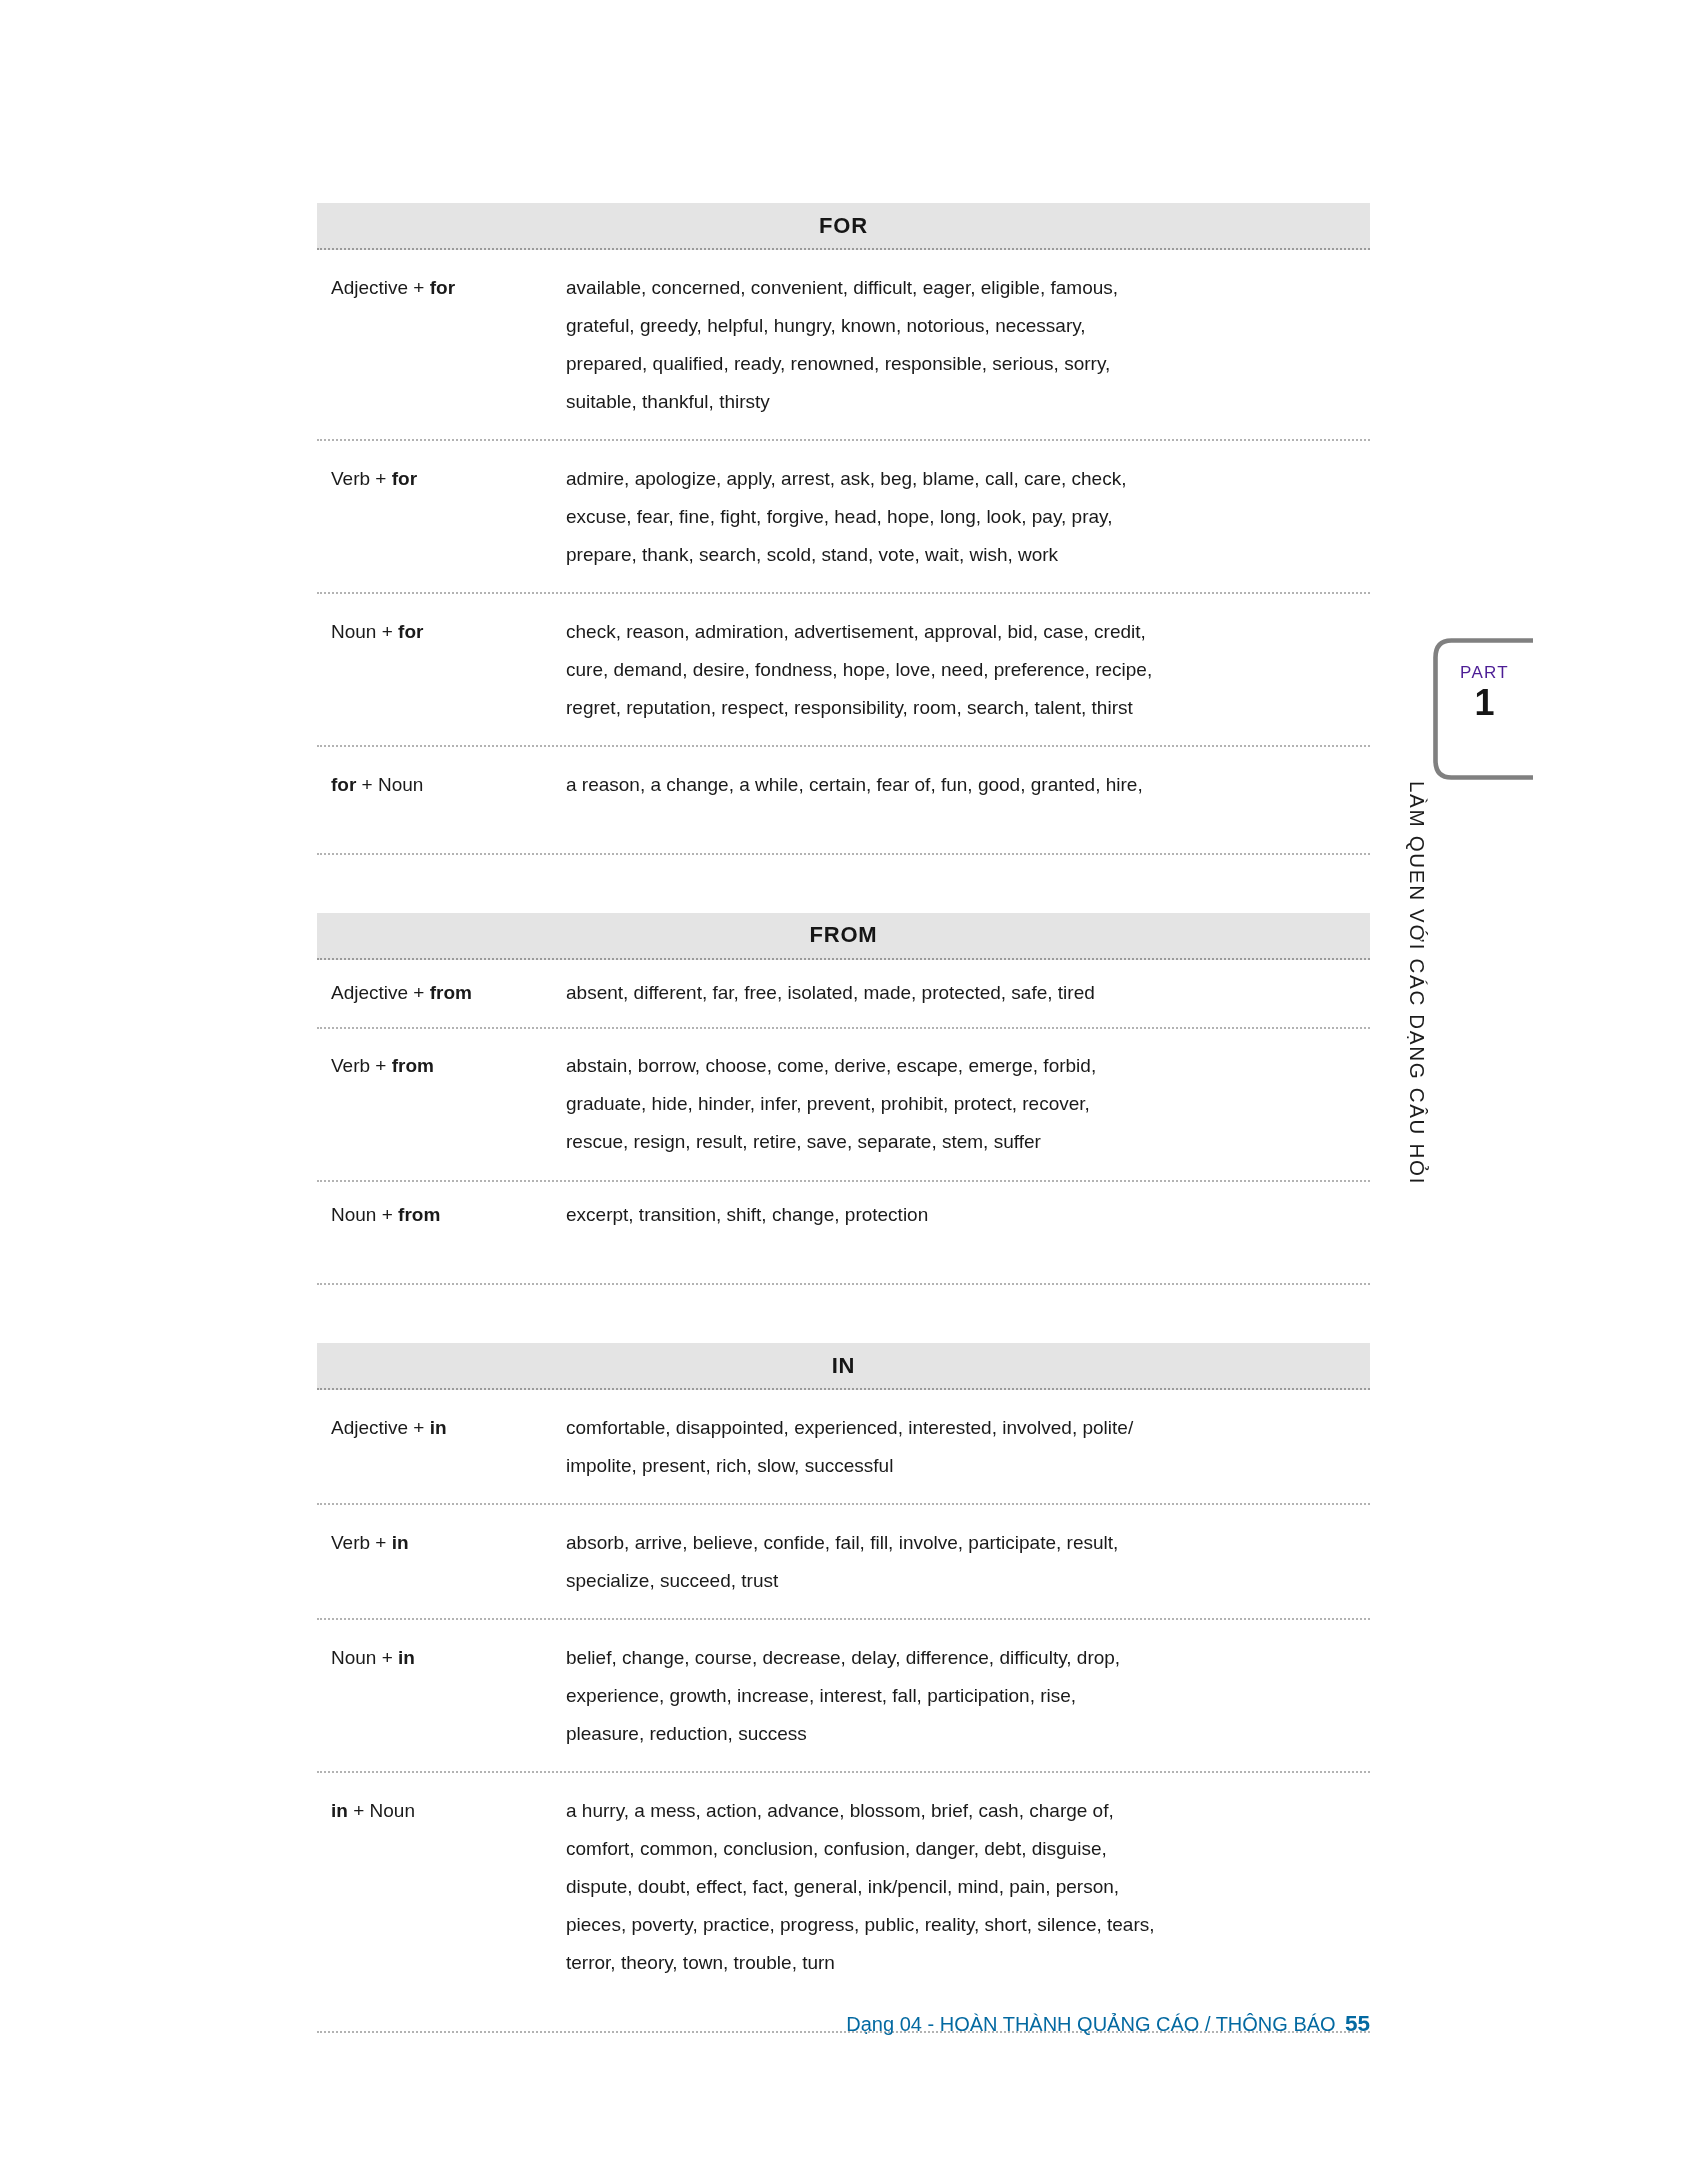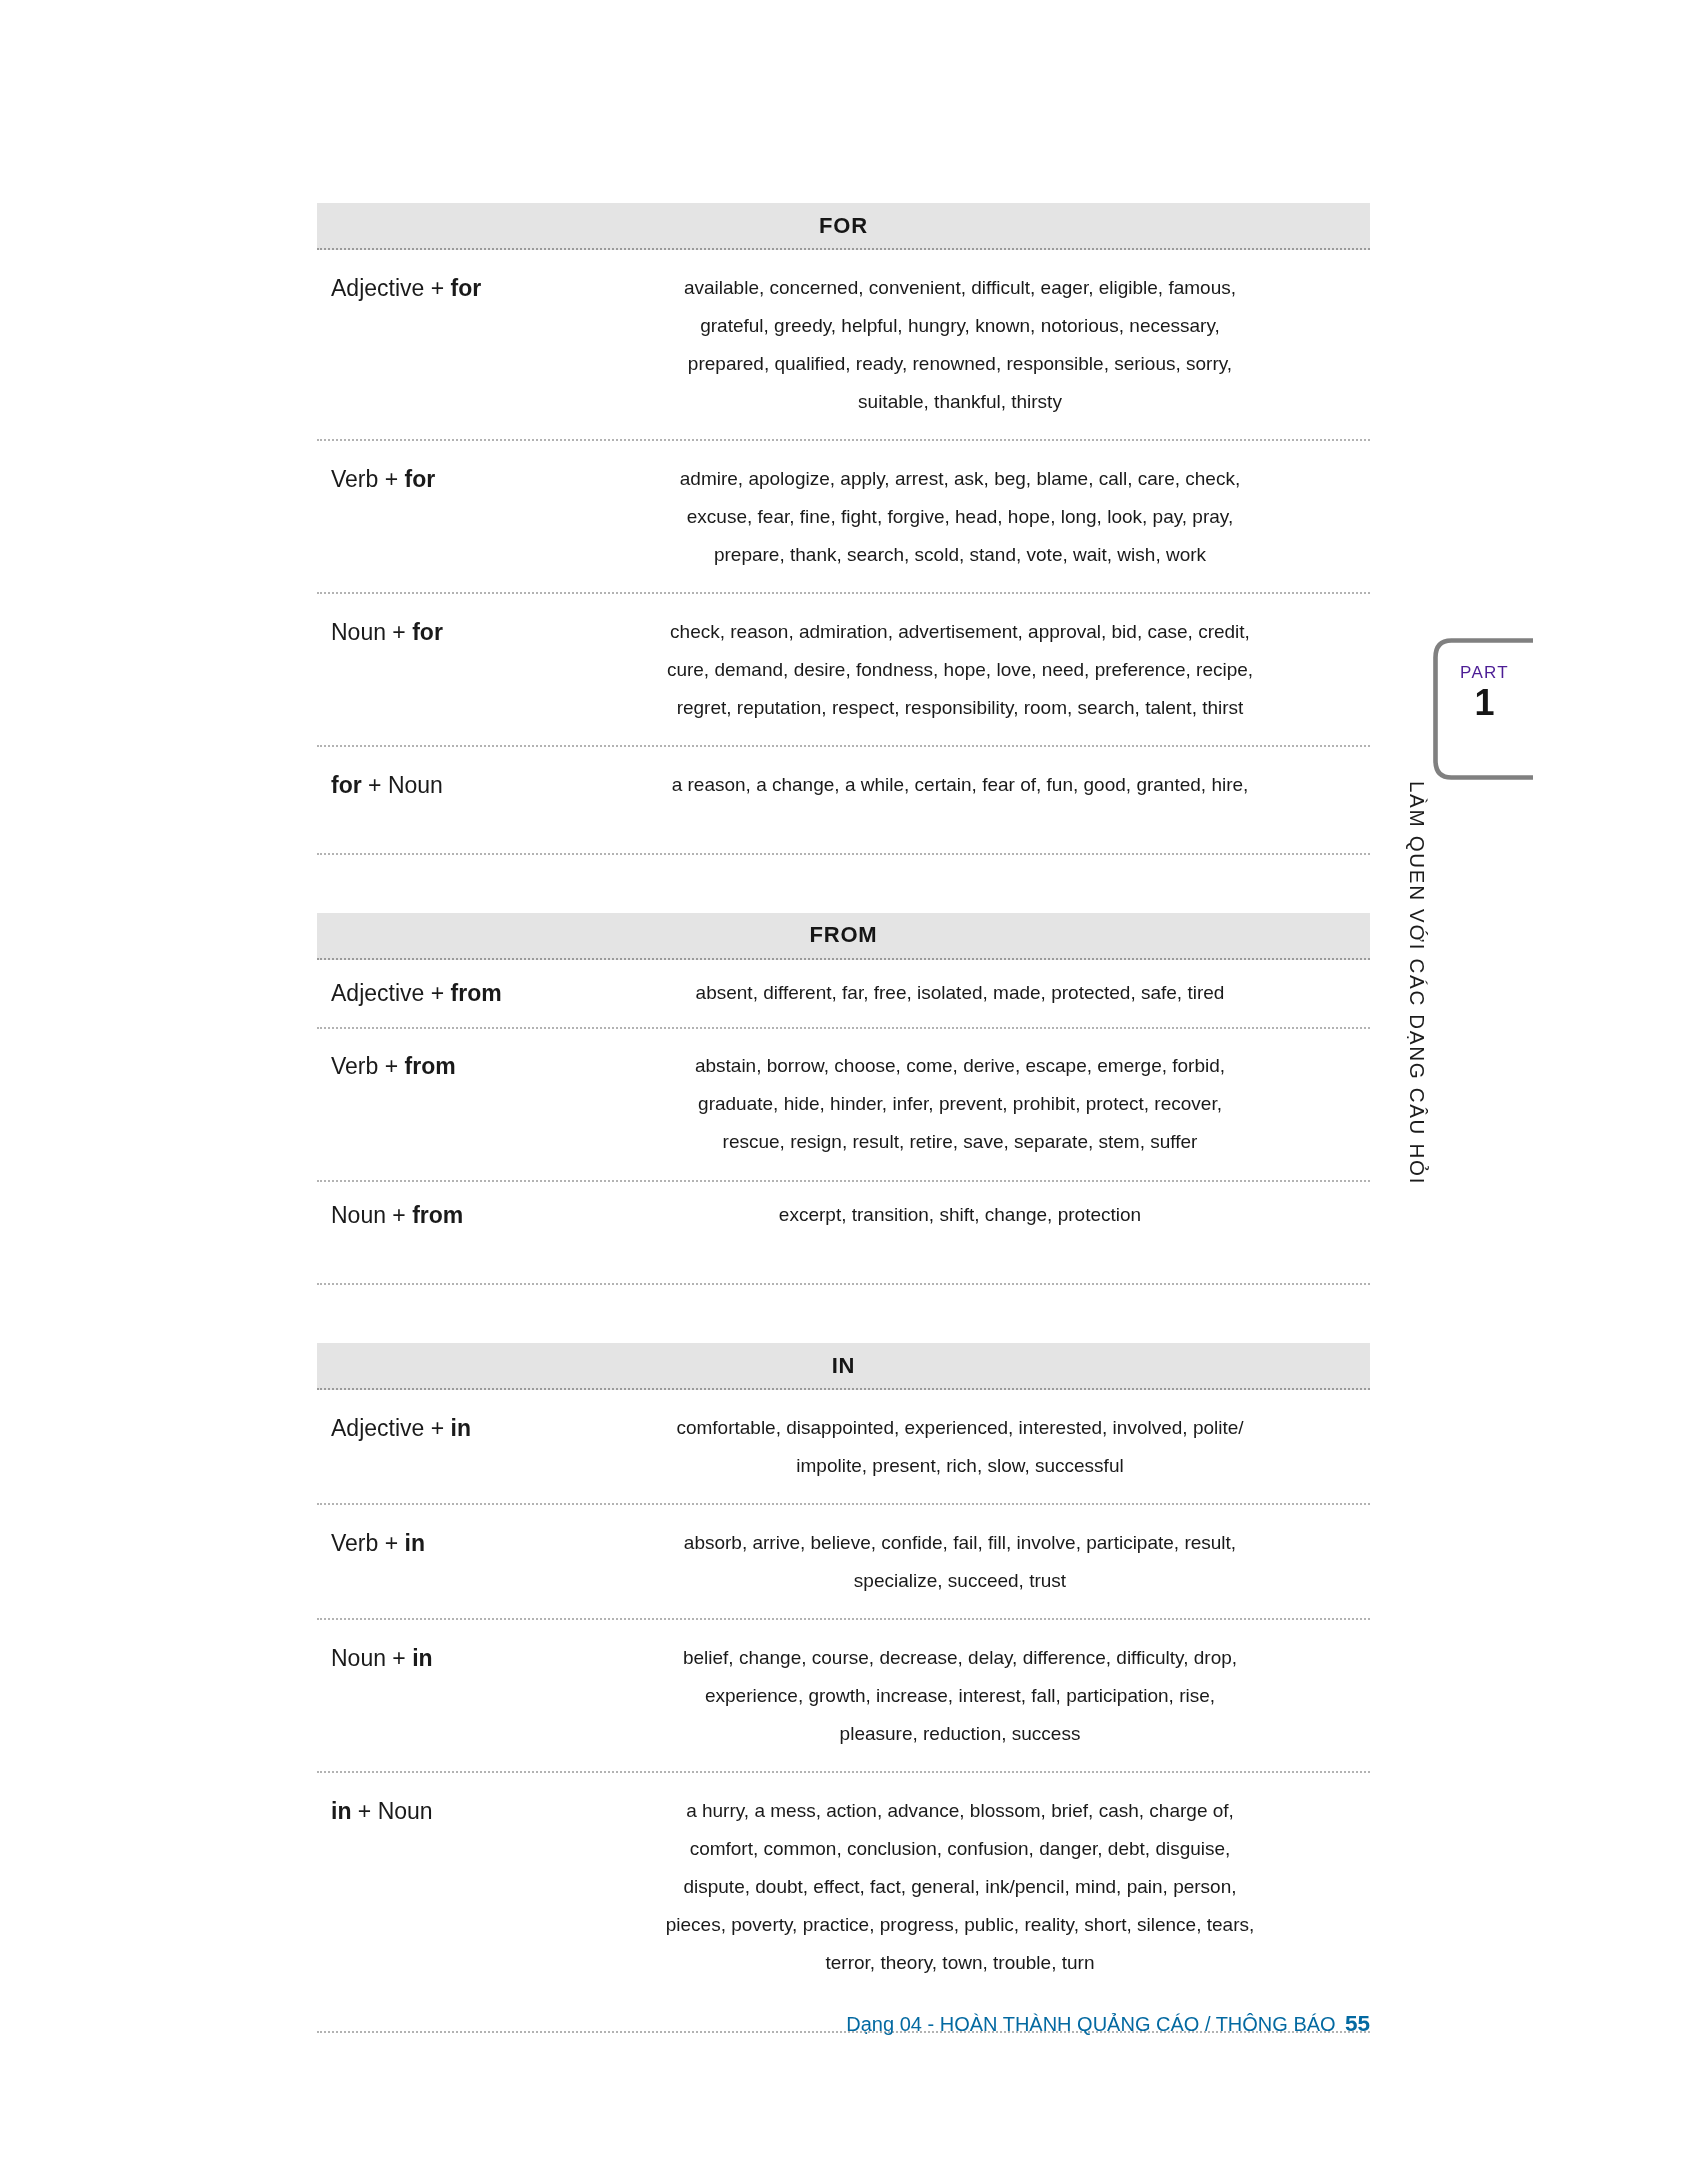--- a/index.html
+++ b/index.html
@@ -66,35 +66,35 @@
   }
   .table-row:last-child {
     border-bottom: 2px dotted #b3b3b3;
   }
 
   .row-label {
     width: 249px;
     flex: 0 0 249px;
     padding-left: 14px;
     box-sizing: border-box;
-    font-size: 23px;
+    font-size: 19px;
     line-height: 38px;
     color: #1a1a1a;
     white-space: nowrap;
   }
   .row-label b { font-weight: bold; }
 
   .row-words {
     flex: 1 1 auto;
     padding-right: 16px;
     font-size: 19px;
     line-height: 38px;
     color: #1a1a1a;
   }
-  .row-words .wline { display: block; white-space: nowrap; text-align: center; }
+  .row-words .wline { display: block; white-space: nowrap; }
 
   
   .row-compact { padding-top: 14.6px; padding-bottom: 14.6px; }
 
   
   .row-pad-bottom { padding-bottom: 49px; }
 
   
   .side-tab {
     position: absolute;

